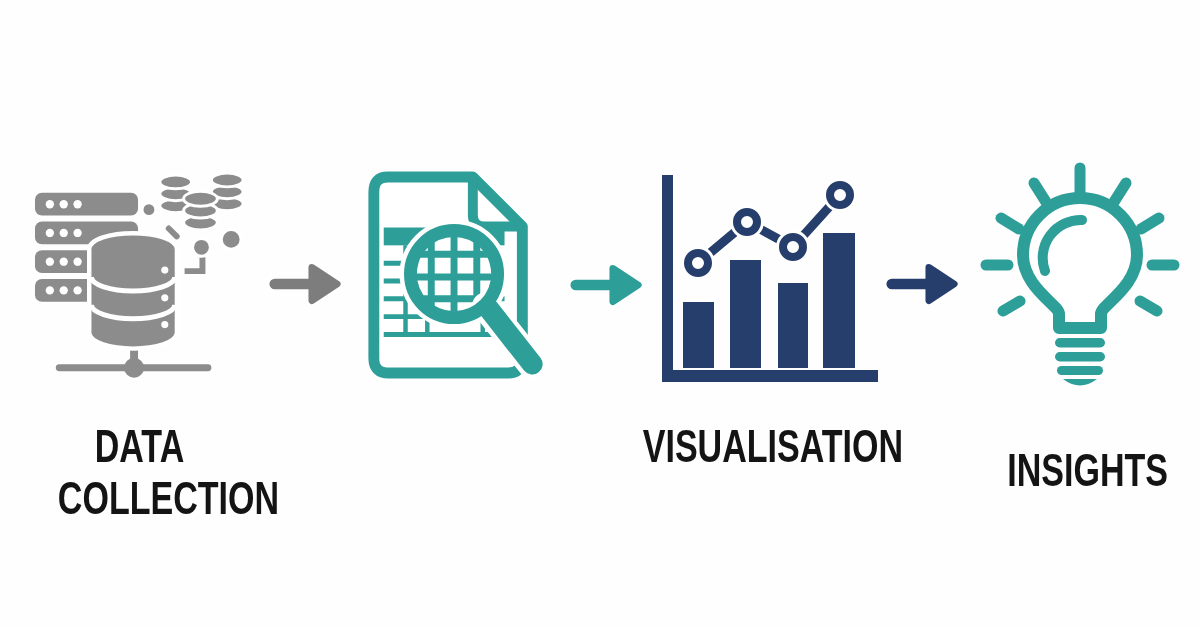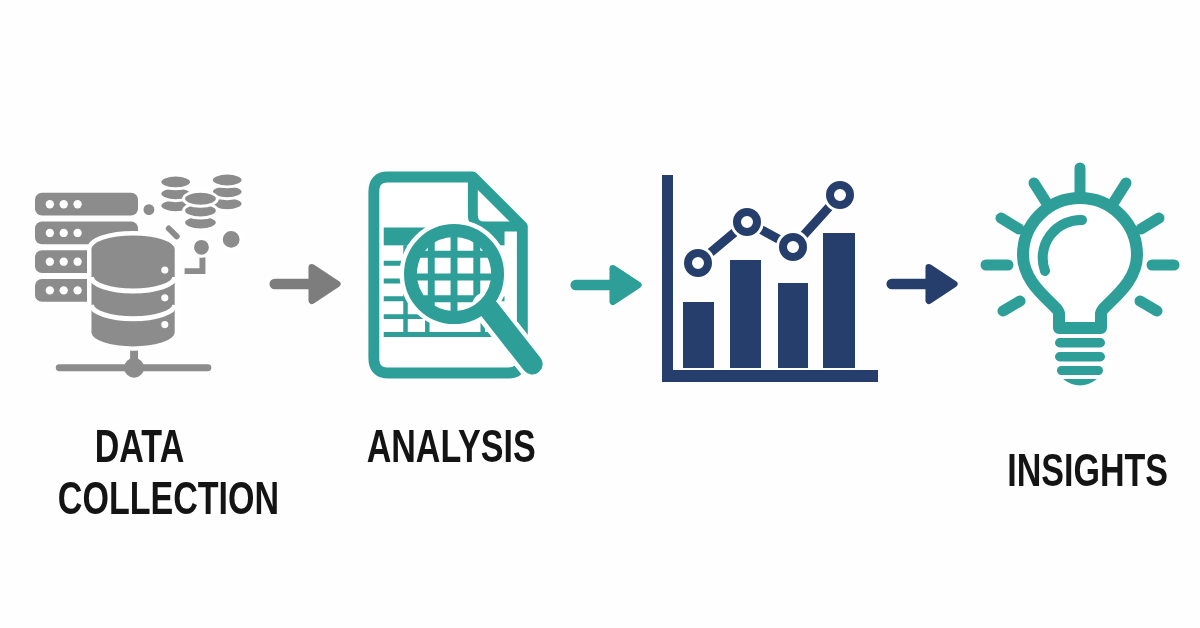--- a/index.html
+++ b/index.html
@@ -192,22 +192,22 @@
       </g>
       <path d="M88,221 Q105,234 122,221 Z" fill="currentColor"></path>
     </svg>
   </div>
 
   <div class="step-label" style="left:19px;top:420px;width:240px;">
     <span class="ln">DATA</span><br>
     <span class="ln">COLLECTION</span>
   </div>
 
-  <div class="step-label" style="left:337px;top:420px;width:200px;">
-    <span class="ln">ANALYSIS</span>
-  </div>
-
+
+  <div class="step-label" style="left:597px;top:420px;width:300px;">
+    <span class="ln">VISUALISATION</span>
+  </div>
 
   <div class="step-label" style="left:979px;top:420px;width:200px;margin-top:24px;">
     <span class="ln">INSIGHTS</span>
   </div>
 
 </div>
 
 </body></html>

